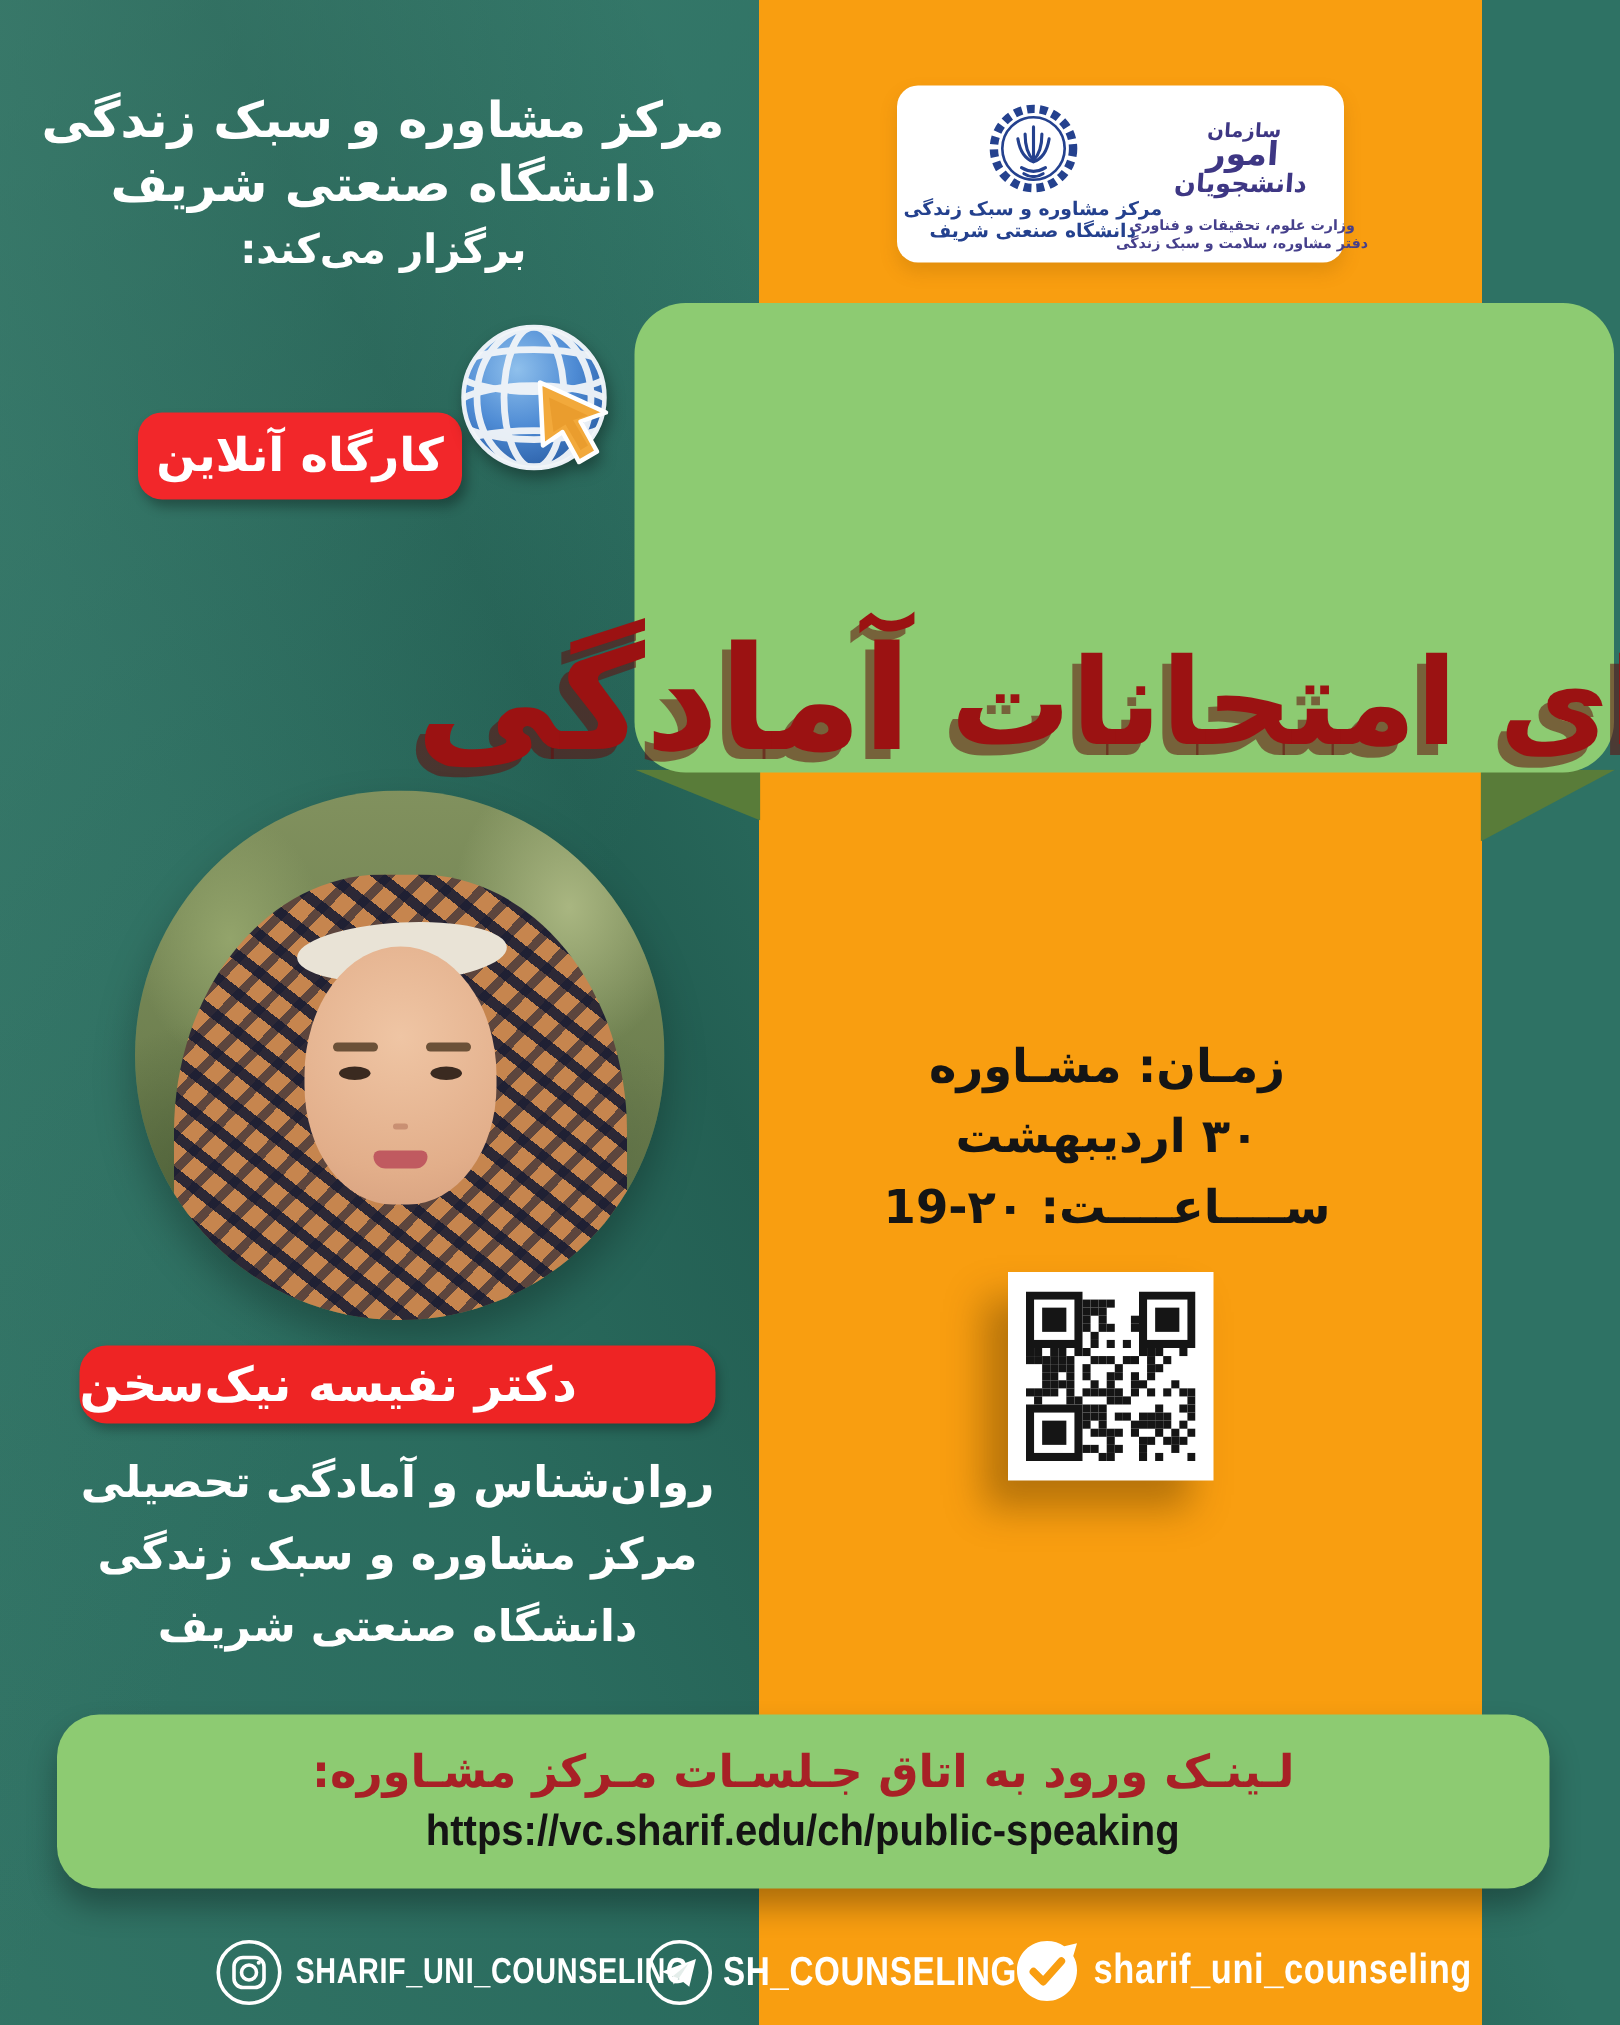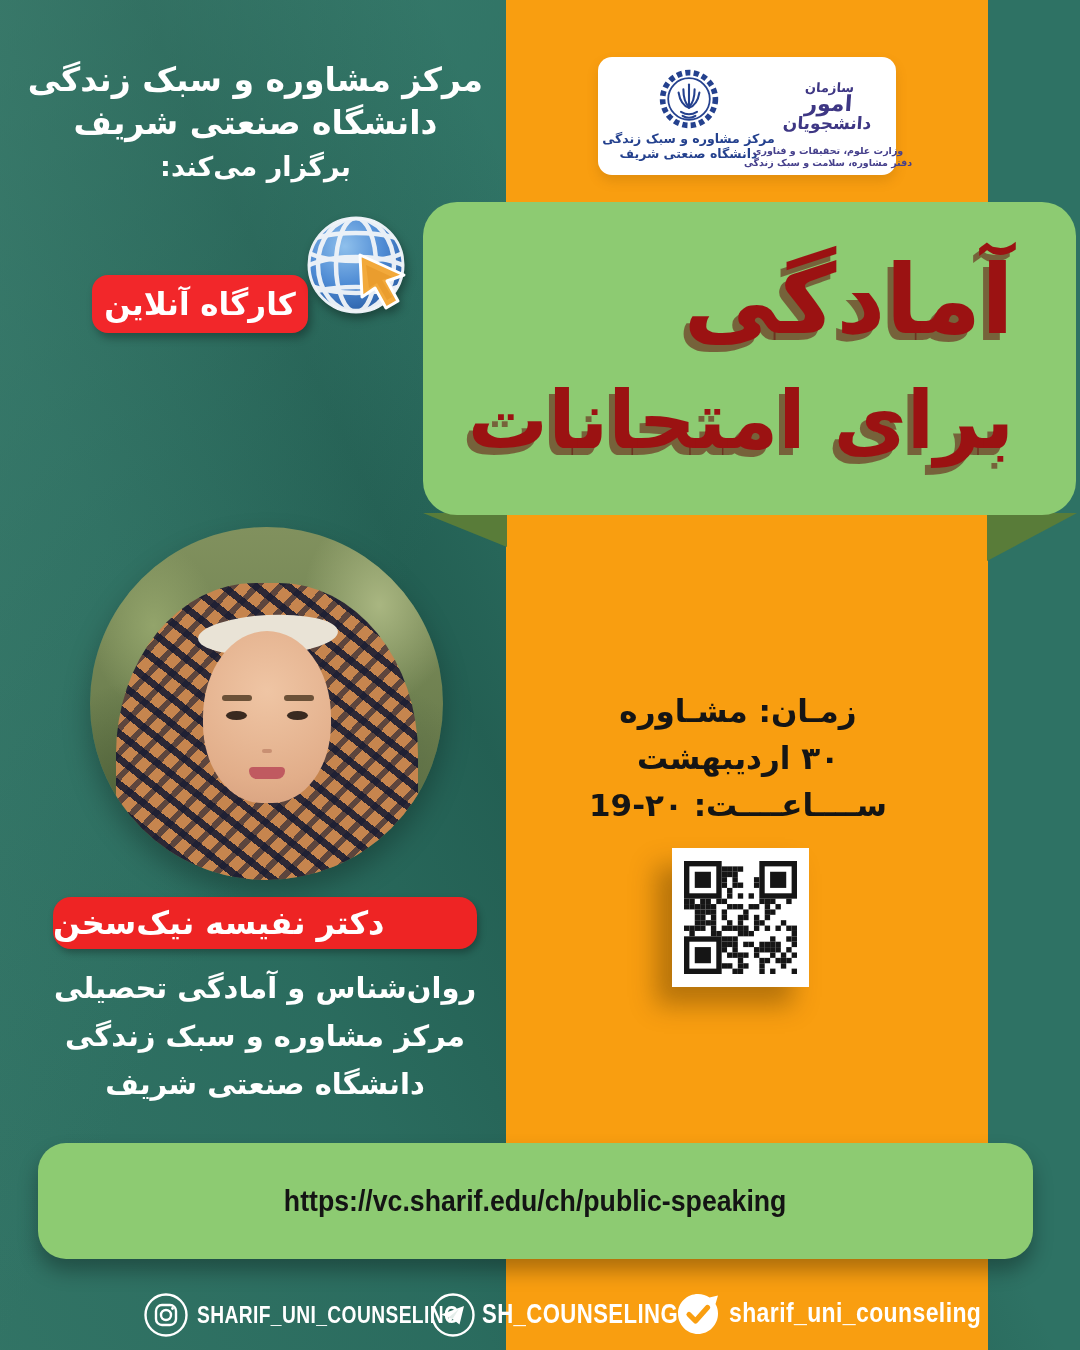--- a/index.html
+++ b/index.html
@@ -44,21 +44,21 @@
   .logo-cap{color:#24418E;font-weight:bold;font-size:12.5px;line-height:15px;text-align:center;direction:rtl;}
   .logo-cap.small{color:#46408C;font-weight:bold;font-size:9.5px;line-height:12px;text-align:right;}
   .seal{height:76px;margin-top:12px;display:flex;flex-direction:column;align-items:center;justify-content:center;
         color:#3E3784;font-weight:bold;direction:rtl;transform:skewX(-4deg);}
   .seal .s1{font-size:13px;line-height:12px;}
   .seal .s2{font-size:22px;line-height:20px;}
   .seal .s3{font-size:17px;line-height:18px;letter-spacing:-1px;}
 
   
   .title-box{left:423px;top:202px;width:653px;height:313px;background:#8DCB72;border-radius:34px;
-    display:flex;flex-direction:column;justify-content:center;align-items:flex-end;
+    display:flex;flex-direction:row;justify-content:center;align-items:flex-end;
     padding:0 62px 0 20px;box-sizing:border-box;gap:26px;}
   .title-line{direction:rtl;white-space:nowrap;font-weight:bold;color:#9B1212;
     text-shadow:-6px 7px 0 rgba(100,13,13,.55);}
   .title-line.l1{font-size:96px;line-height:98px;}
   .title-line.l2{font-size:80px;line-height:92px;letter-spacing:-2px;}
 
   
   .photo{left:90px;top:527px;width:353px;height:353px;border-radius:50%;overflow:hidden;
     box-shadow:0 14px 28px rgba(0,0,0,.28);}
   .photo .bgc{position:absolute;inset:0;background:
@@ -377,20 +377,21 @@
   <div class="abs speaker-pill rtl">
     <span>دکتر نفیسه نیک‌سخن</span>
   </div>
   <div class="abs speaker-lines rtl">
     <div class="line nowrap">روان‌شناس و آمادگی تحصیلی</div>
     <div class="line nowrap">مرکز مشاوره و سبک زندگی</div>
     <div class="line nowrap">دانشگاه صنعتی شریف</div>
   </div>
 
   <div class="abs link-banner">
+    <div class="link-label rtl nowrap">لـینـک ورود به اتاق جـلسـات مـرکز مشـاوره:</div>
     <div class="link-url nowrap">https://vc.sharif.edu/ch/public-speaking</div>
   </div>
 
   <svg class="abs social-icon ig-icon" viewBox="0 0 46 46">
     <g stroke="#fff" fill="none" stroke-width="2.4">
       <circle cx="23" cy="23" r="20.5"></circle>
       <rect x="13" y="13" width="20" height="20" rx="6"></rect>
       <circle cx="23" cy="23" r="5"></circle>
       <circle cx="29.5" cy="16.5" r="1.4" fill="#fff" stroke="none"></circle>
     </g>

